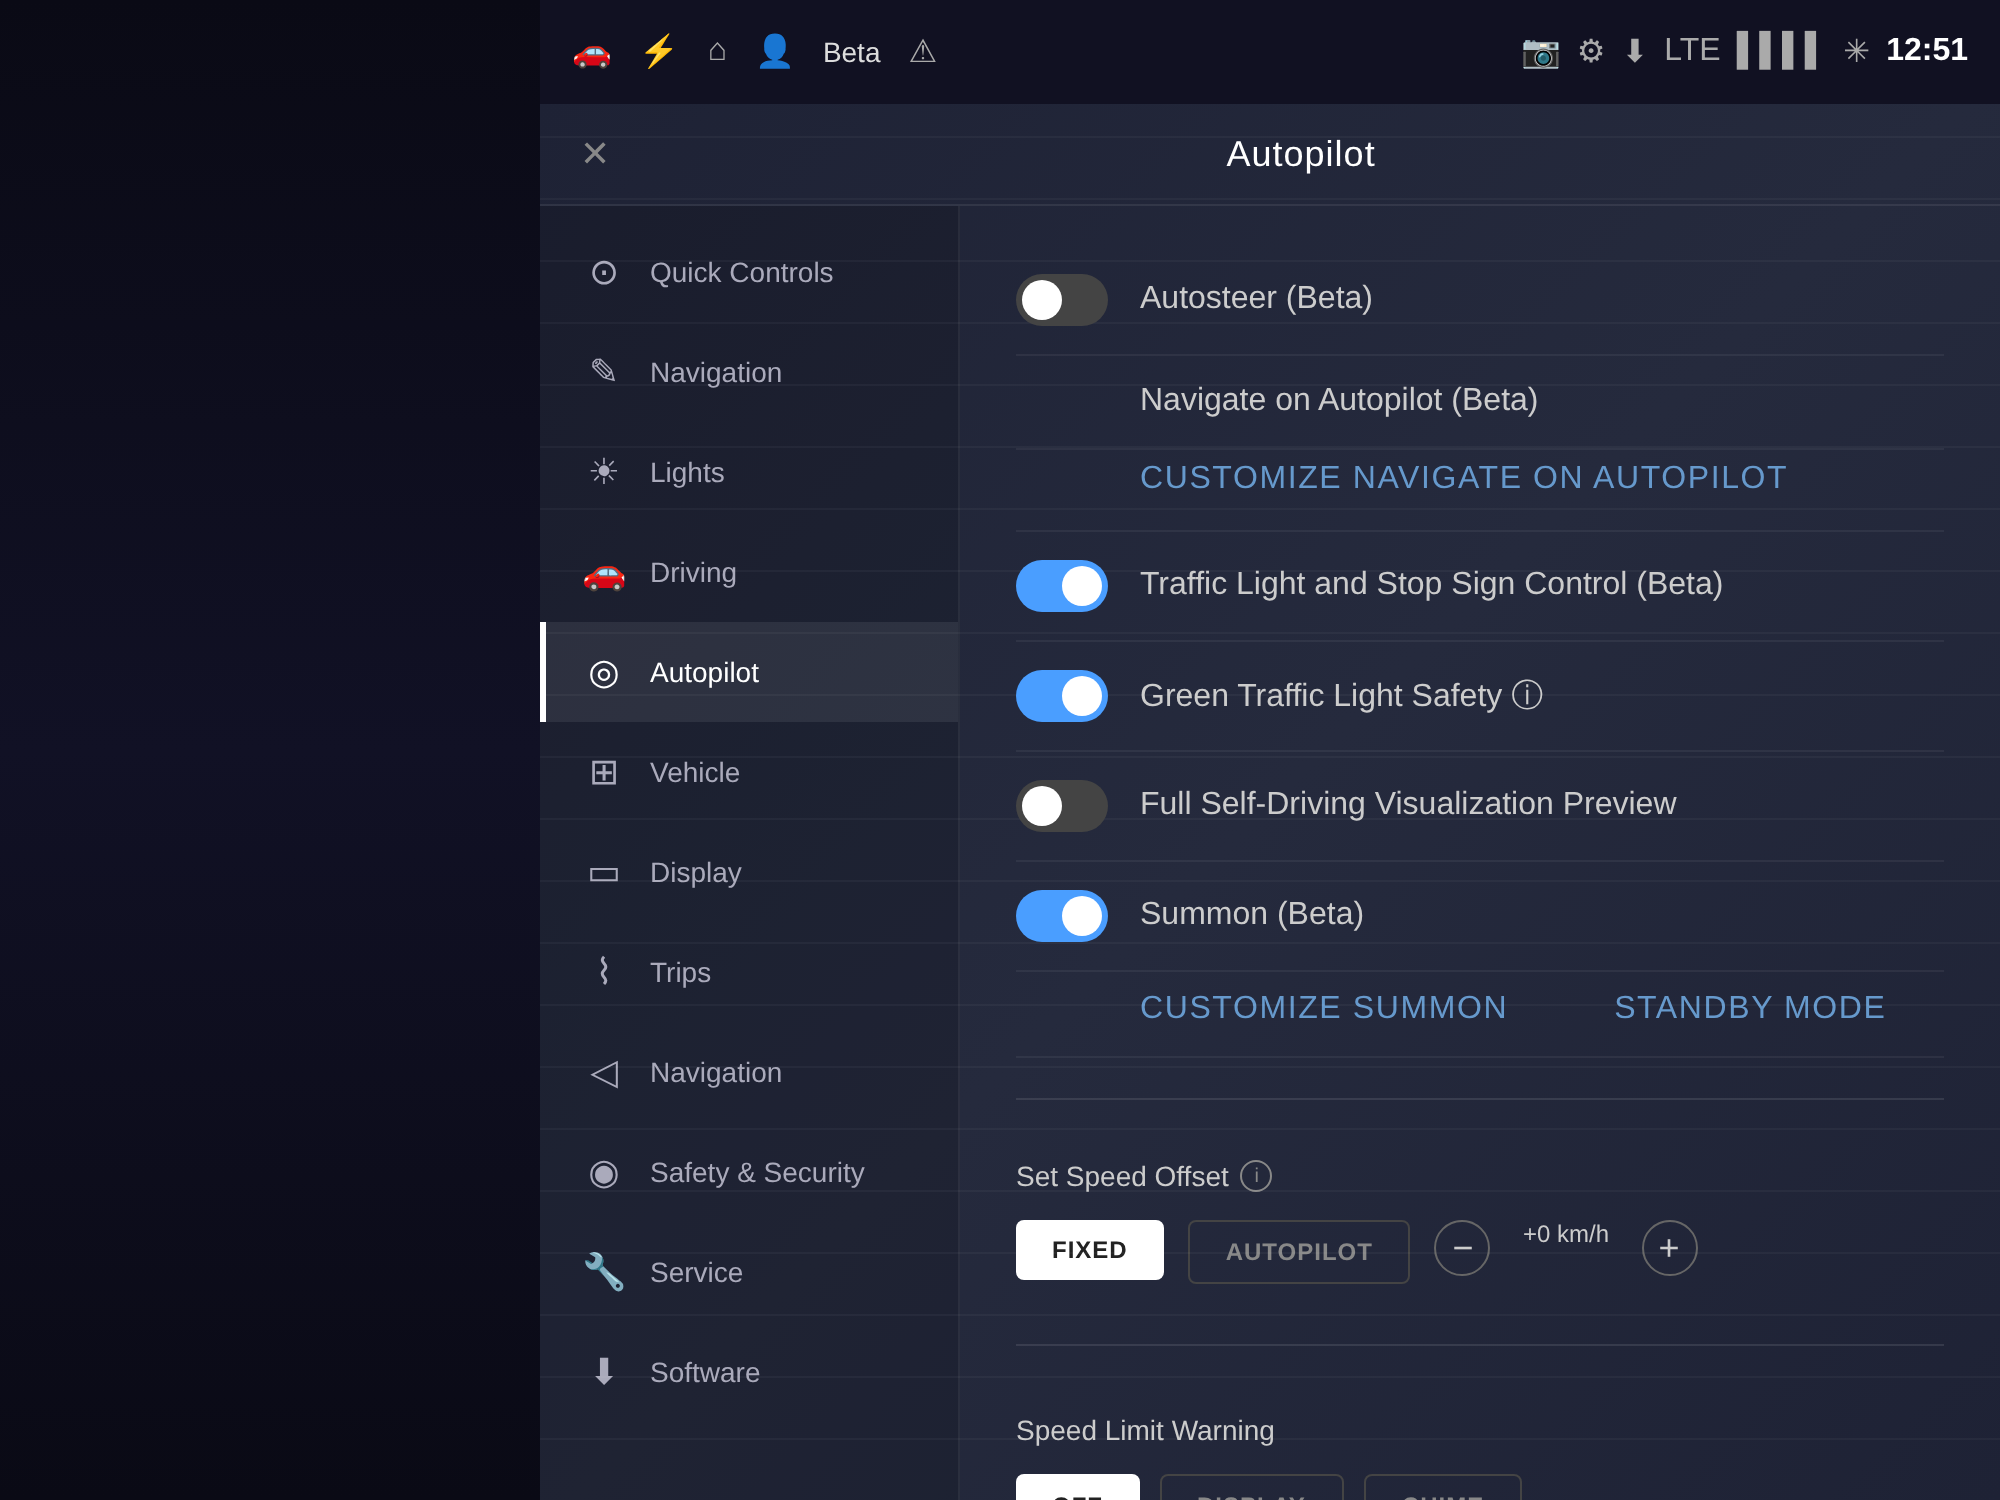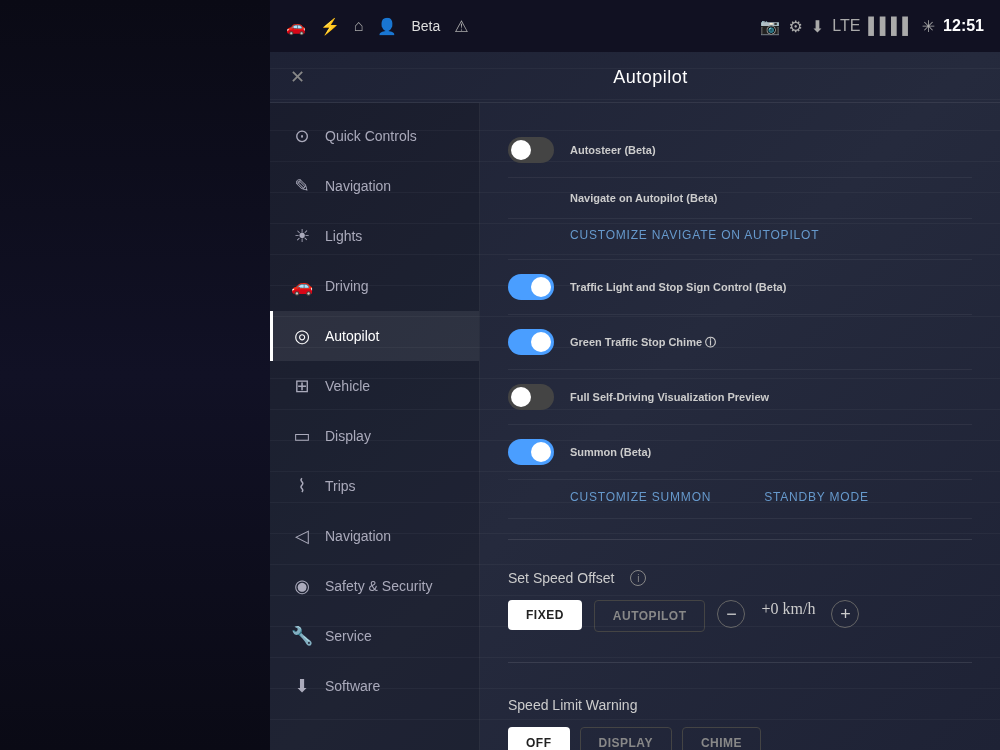--- a/index.html
+++ b/index.html
@@ -159,22 +159,21 @@
       display: flex;
       align-items: center;
       padding: 14px 0;
       border-bottom: 1px solid rgba(255,255,255,0.06);
       gap: 16px;
     }
 
     .setting-label {
       flex: 1;
       color: #ccc;
-      font-size: 11px;
-      font-weight: bold;
+      font-size: 16px;
     }
 
     
     .toggle {
       width: 46px;
       height: 26px;
       border-radius: 13px;
       position: relative;
       cursor: pointer;
       flex-shrink: 0;
@@ -198,21 +197,21 @@
       top: 3px;
       transition: left 0.2s;
     }
 
     .toggle.on::after { left: 23px; }
     .toggle.off::after { left: 3px; }
 
     
     .link-text {
       color: #6699cc;
-      font-size: 12px;
+      font-size: 16px;
       cursor: pointer;
       letter-spacing: 0.8px;
       text-transform: uppercase;
     }
 
     .links-row {
       display: flex;
       gap: 53px;
       padding: 10px 0 14px 62px;
       border-bottom: 1px solid rgba(255,255,255,0.06);
@@ -228,21 +227,21 @@
     
     .speed-section {
       padding: 10px 0;
     }
 
     .speed-section-title {
       color: #ccc;
       font-size: 14px;
       display: flex;
       align-items: center;
-      gap: 16px;
+      gap: 6px;
       margin-bottom: 14px;
     }
 
     .info-icon {
       width: 16px;
       height: 16px;
       border-radius: 50%;
       border: 1px solid #888;
       display: inline-flex;
       align-items: center;
@@ -274,23 +273,22 @@
     }
 
     .tab-btn.inactive {
       background: transparent;
       color: #888;
       border: 1px solid #444;
     }
 
     .speed-value {
       color: #ccc;
-      font-size: 16px;
+      font-size: 12px;
       margin: 0 4px;
-      font-family: Liberation Serif, serif;
     }
 
     .speed-btn {
       width: 28px;
       height: 28px;
       border-radius: 50%;
       border: 1px solid #666;
       background: transparent;
       color: #ccc;
       font-size: 18px;
@@ -456,21 +454,21 @@
           <span class="link-text">CUSTOMIZE NAVIGATE ON AUTOPILOT</span>
         </div>
 
         <div class="setting-row">
           <div class="toggle on"></div>
           <span class="setting-label">Traffic Light and Stop Sign Control (Beta)</span>
         </div>
 
         <div class="setting-row">
           <div class="toggle on"></div>
-          <span class="setting-label">Green Traffic Stop Chime ⓘ</span>
+          <span class="setting-label">Green Traffic Light Safety ⓘ</span>
         </div>
 
         <div class="setting-row">
           <div class="toggle off"></div>
           <span class="setting-label">Full Self-Driving Visualization Preview</span>
         </div>
 
         <div class="setting-row">
           <div class="toggle on"></div>
           <span class="setting-label">Summon (Beta)</span>

